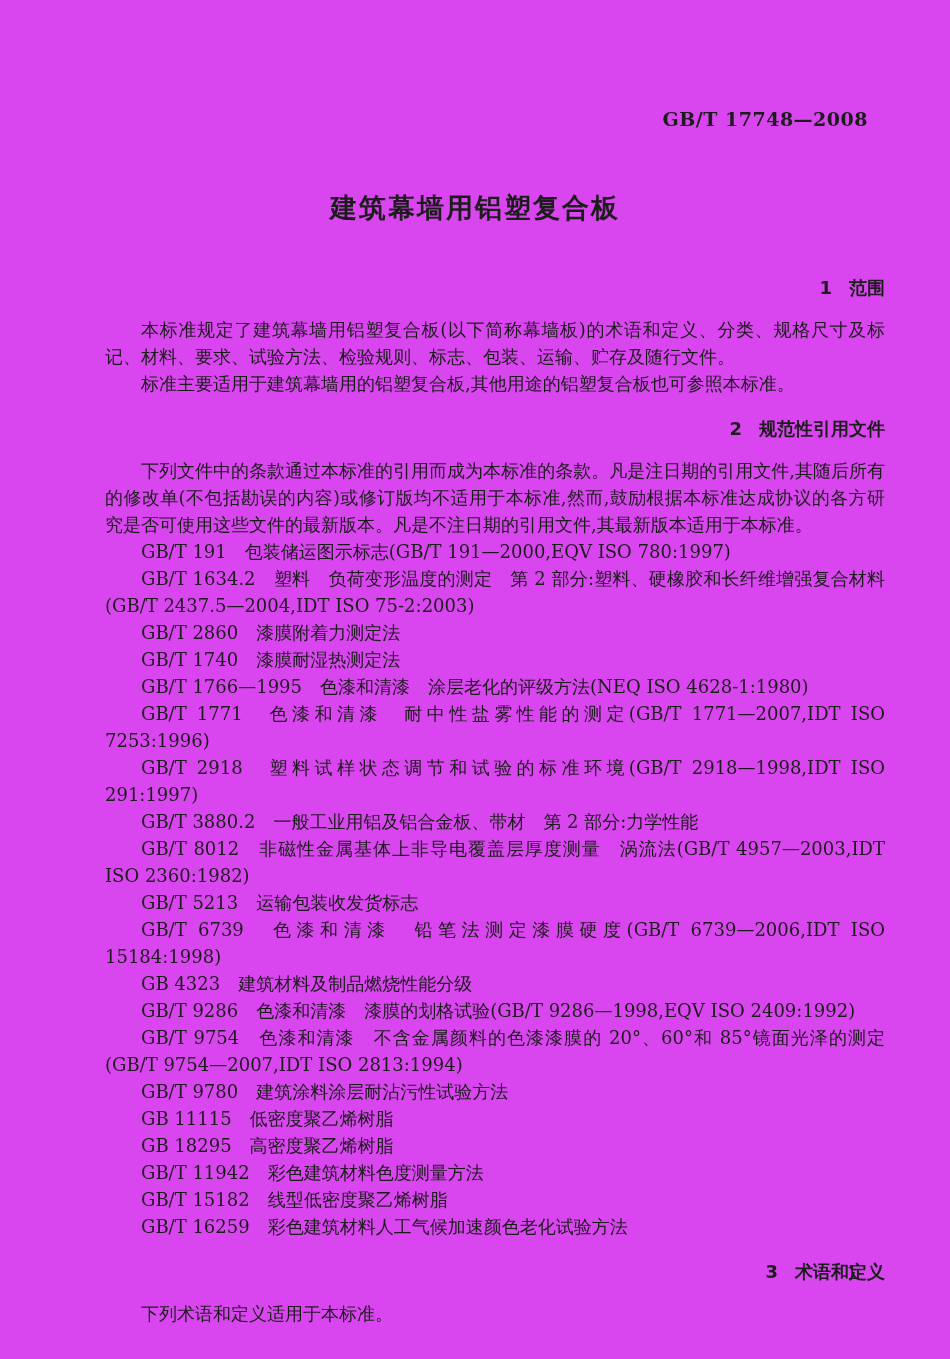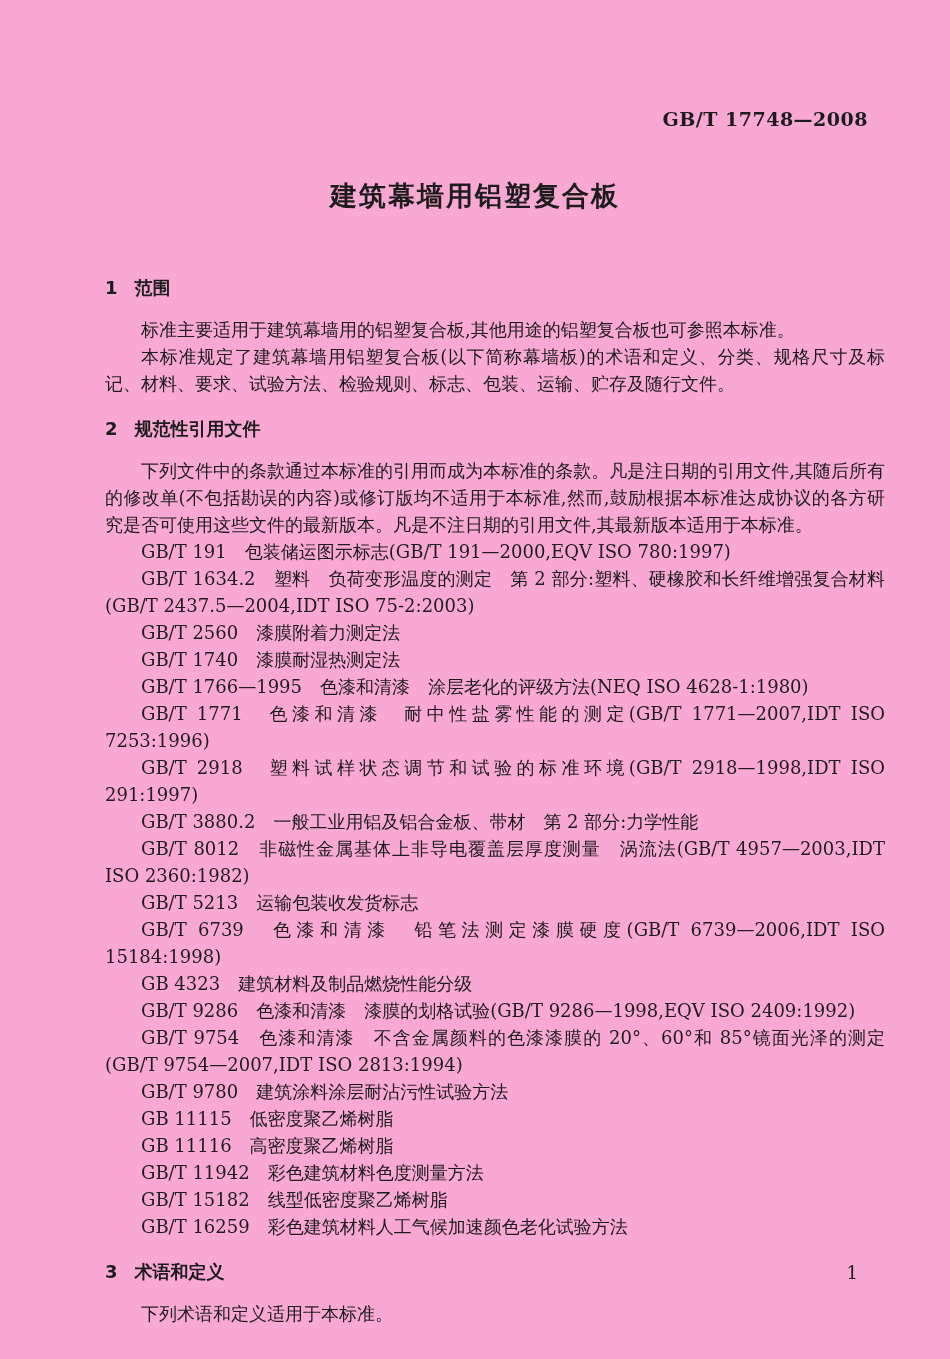--- a/index.html
+++ b/index.html
@@ -1,56 +1,56 @@
 <!DOCTYPE html>
 <html lang="zh"><head>
 <meta charset="utf-8">
 <style>
   html,body{margin:0;padding:0;background:#ffffff;}
   .page{
     position:relative;
     width:950px;height:1359px;
-    background:#f9a8d4;
+    background:#d946ef;
     color:#1c1c1c;
     overflow:hidden;
     font-family:"DejaVu Serif","Liberation Serif",serif;
   }
   .header-code{
     position:absolute;
     top:108px;right:82px;
     font-family:"DejaVu Serif","Liberation Serif",serif;
     font-weight:700;
     font-size:19px;
     letter-spacing:0.5px;
     white-space:nowrap;
   }
   .doc-title{
     position:absolute;
-    top:178px;left:0;width:100%;
+    top:190px;left:0;width:100%;
     text-align:center;
     font-family:"DejaVu Sans","Liberation Sans",sans-serif;
     font-weight:700;
     font-size:27px;
     letter-spacing:2px;
   }
   .content{
     position:absolute;
     left:105px;top:276px;
     width:780px;
     font-size:18px;
     line-height:27px;
     text-align:justify;
   }
   .sec-head{
     font-family:"DejaVu Sans","Liberation Sans",sans-serif;
     font-weight:700;
     font-size:18px;
     line-height:24px;
     margin:0 0 16px 0;
-    text-align:left;
+    text-align:right;
   }
   .sec-head.spaced{margin-top:20px;}
   .sec-head .num{display:inline-block;margin-right:17px;}
   .content p{margin:0;text-indent:2em;}
   .pageno{
     position:absolute;
     top:1262px;right:92px;
     font-size:18px;
     font-family:"DejaVu Serif","Liberation Serif",serif;
   }
@@ -69,46 +69,46 @@
 
   <div class="header-code">GB/T 17748—2008</div>
 
   <div class="doc-title">建筑幕墙用铝塑复合板</div>
 
   <div class="content">
 
     <div class="sec-head">
       <span class="num">1</span><span>范围</span>
     </div>
+    <p>本标准规定了建筑幕墙用铝塑复合板(以下简称幕墙板)的术语和定义、分类、规格尺寸及标记、材料、要求、试验方法、检验规则、标志、包装、运输、贮存及随行文件。</p>
     <p>标准主要适用于建筑幕墙用的铝塑复合板,其他用途的铝塑复合板也可参照本标准。</p>
-    <p>本标准规定了建筑幕墙用铝塑复合板(以下简称幕墙板)的术语和定义、分类、规格尺寸及标记、材料、要求、试验方法、检验规则、标志、包装、运输、贮存及随行文件。</p>
 
     <div class="sec-head spaced">
       <span class="num">2</span><span>规范性引用文件</span>
     </div>
     <p>下列文件中的条款通过本标准的引用而成为本标准的条款。凡是注日期的引用文件,其随后所有的修改单(不包括勘误的内容)或修订版均不适用于本标准,然而,鼓励根据本标准达成协议的各方研究是否可使用这些文件的最新版本。凡是不注日期的引用文件,其最新版本适用于本标准。</p>
 
     <div>
       <p>GB/T 191　包装储运图示标志(GB/T 191—2000,EQV ISO 780:1997)</p>
       <p>GB/T 1634.2　塑料　负荷变形温度的测定　第 2 部分:塑料、硬橡胶和长纤维增强复合材料(GB/T 2437.5—2004,IDT ISO 75-2:2003)</p>
-      <p>GB/T 2560　漆膜附着力测定法</p>
+      <p>GB/T 2860　漆膜附着力测定法</p>
       <p>GB/T 1740　漆膜耐湿热测定法</p>
       <p>GB/T 1766—1995　色漆和清漆　涂层老化的评级方法(NEQ ISO 4628-1:1980)</p>
       <p>GB/T 1771　色漆和清漆　耐中性盐雾性能的测定(GB/T 1771—2007,IDT ISO 7253:1996)</p>
       <p>GB/T 2918　塑料试样状态调节和试验的标准环境(GB/T 2918—1998,IDT ISO 291:1997)</p>
       <p>GB/T 3880.2　一般工业用铝及铝合金板、带材　第 2 部分:力学性能</p>
       <p>GB/T 8012　非磁性金属基体上非导电覆盖层厚度测量　涡流法(GB/T 4957—2003,IDT ISO 2360:1982)</p>
       <p>GB/T 5213　运输包装收发货标志</p>
       <p>GB/T 6739　色漆和清漆　铅笔法测定漆膜硬度(GB/T 6739—2006,IDT ISO 15184:1998)</p>
       <p>GB 4323　建筑材料及制品燃烧性能分级</p>
       <p>GB/T 9286　色漆和清漆　漆膜的划格试验(GB/T 9286—1998,EQV ISO 2409:1992)</p>
       <p>GB/T 9754　色漆和清漆　不含金属颜料的色漆漆膜的 20°、60°和 85°镜面光泽的测定(GB/T 9754—2007,IDT ISO 2813:1994)</p>
       <p>GB/T 9780　建筑涂料涂层耐沾污性试验方法</p>
       <p>GB 11115　低密度聚乙烯树脂</p>
-      <p>GB 11116　高密度聚乙烯树脂</p>
+      <p>GB 18295　高密度聚乙烯树脂</p>
       <p>GB/T 11942　彩色建筑材料色度测量方法</p>
       <p>GB/T 15182　线型低密度聚乙烯树脂</p>
       <p>GB/T 16259　彩色建筑材料人工气候加速颜色老化试验方法</p>
     </div>
 
     <div class="sec-head spaced">
       <span class="num">3</span><span>术语和定义</span>
     </div>
     <p>下列术语和定义适用于本标准。</p>
 

